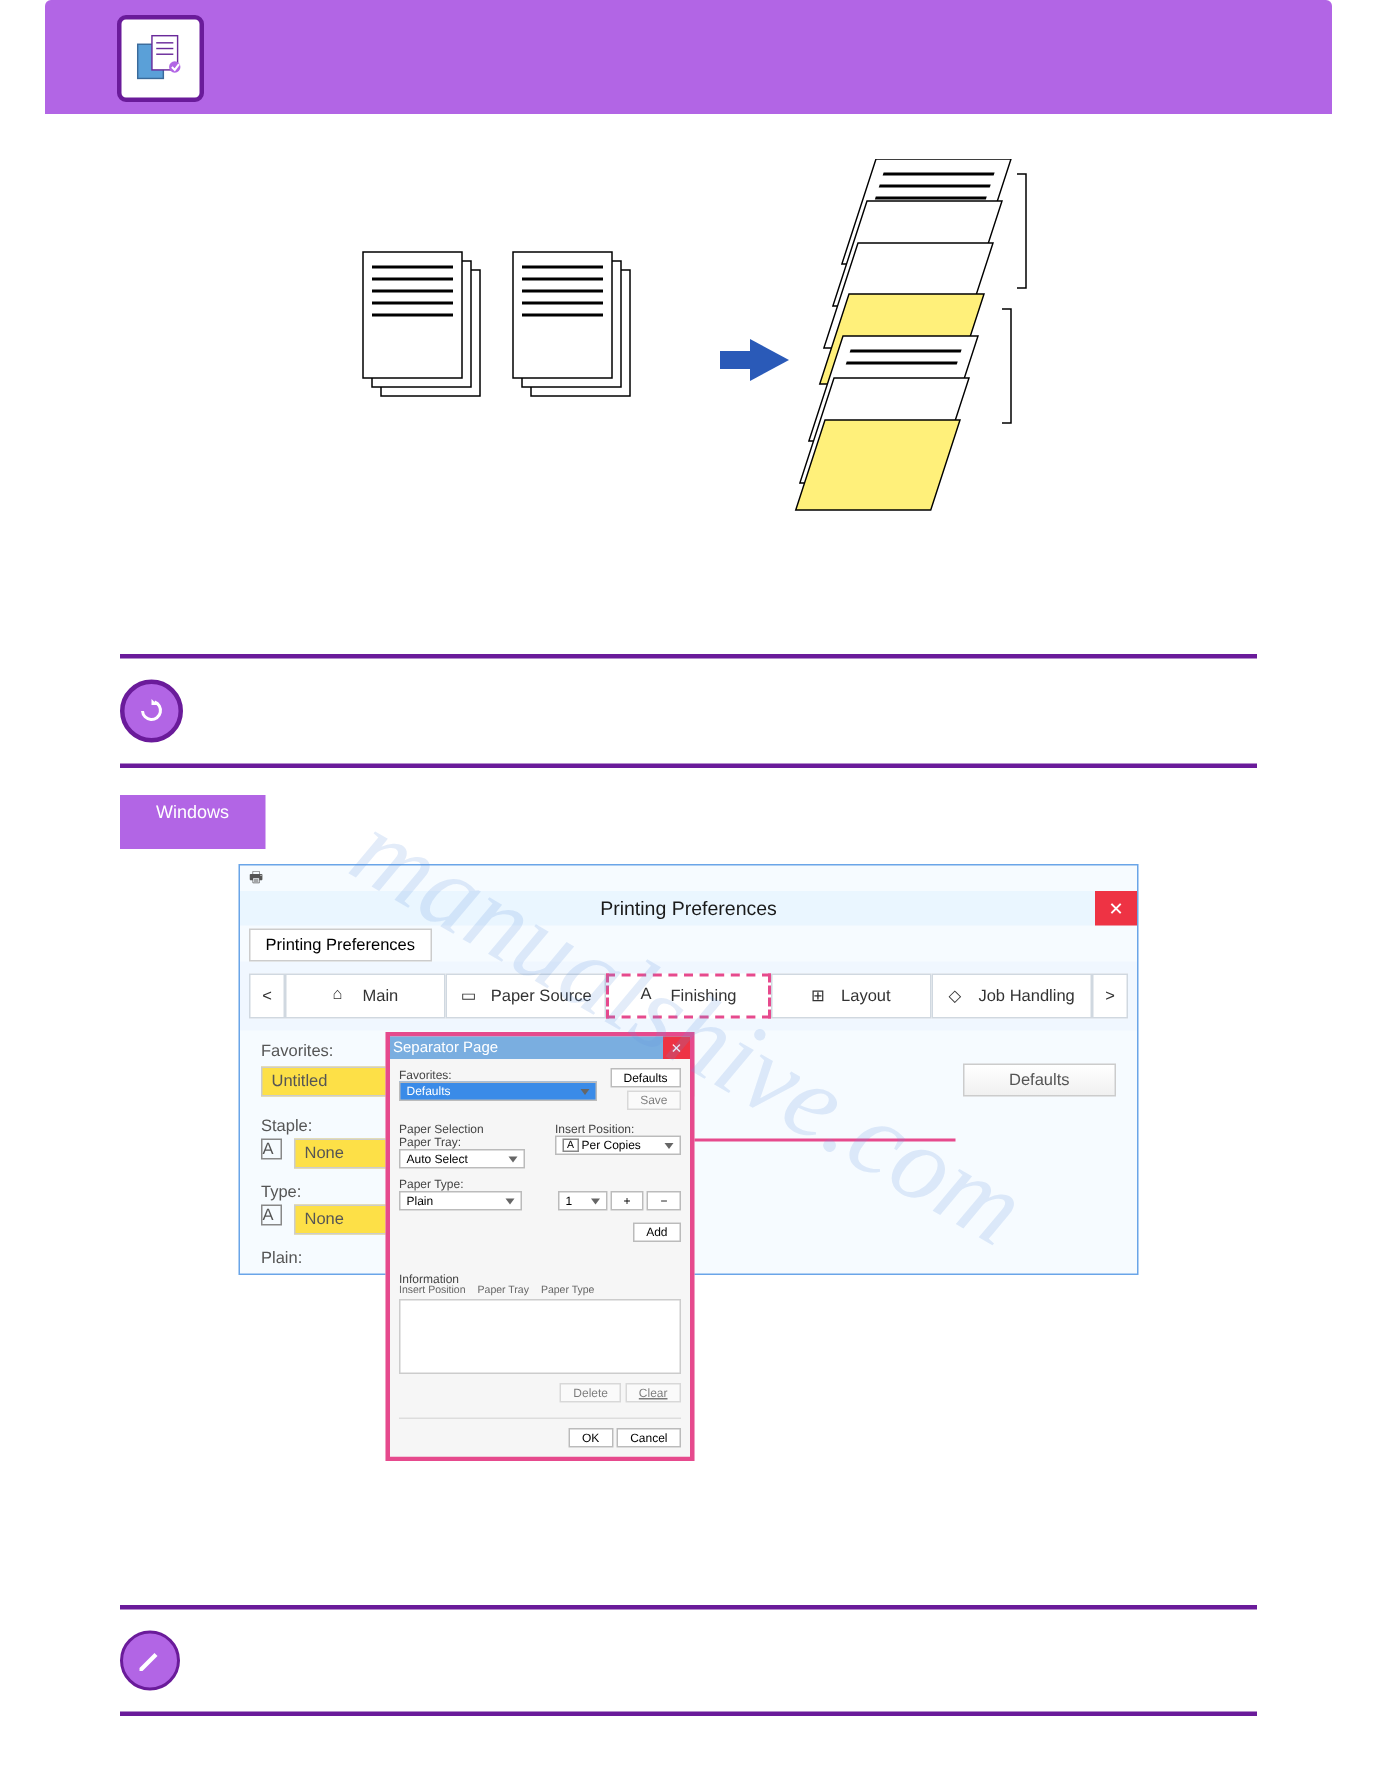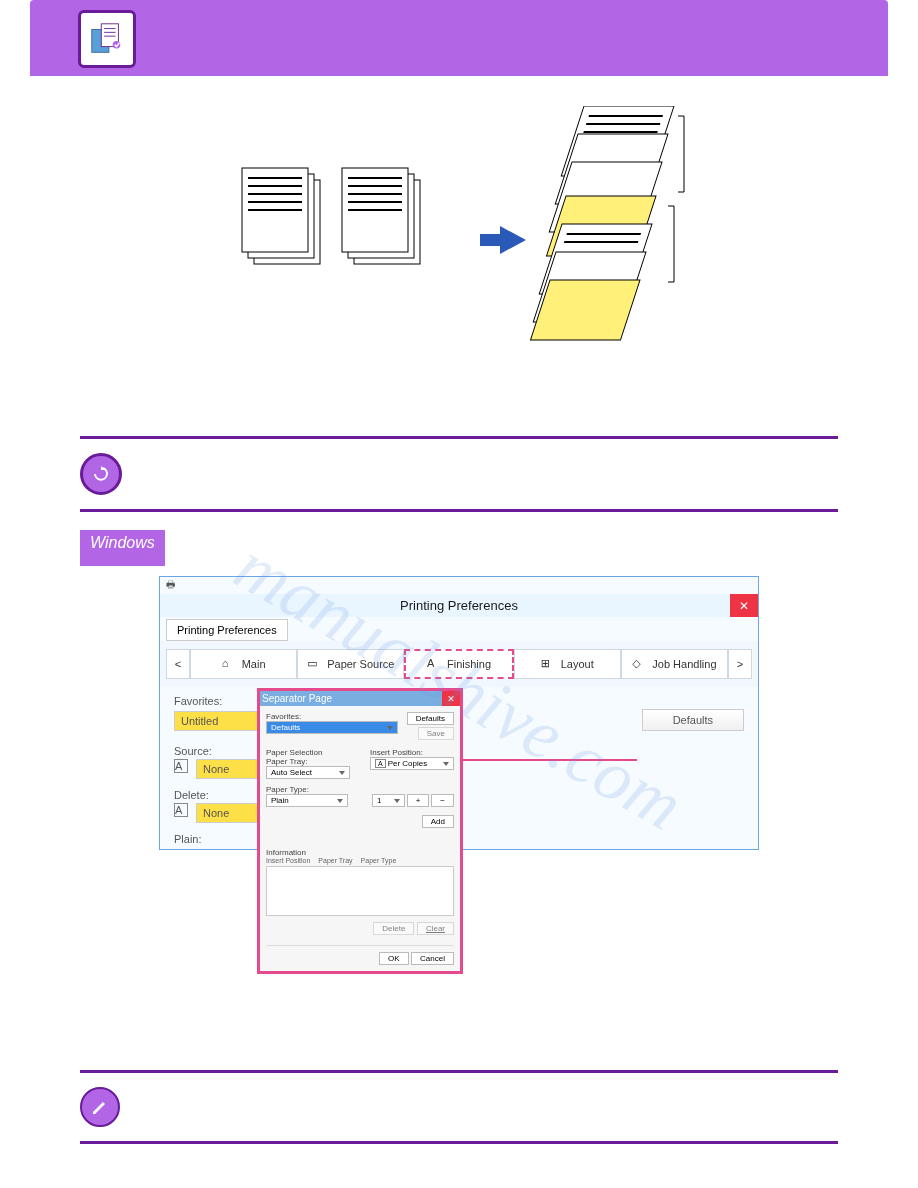--- a/index.html
+++ b/index.html
@@ -85,26 +85,25 @@
     border: 3px solid #6a1b9a;
     display: flex;
     align-items: center;
     justify-content: center;
     color: #fff;
     font-size: 20px;
   }
   .windows-label {
     background: #b265e5;
     color: #fff;
-    font-size: 16px;
-    padding: 4px 10px;
+    font-size: 12px;
+    padding: 4px 24px;
     margin: 18px 0 0 80px;
     display: inline-block;
     height: 28px;
-    font-style: italic;
   }
   .screenshot-wrap {
     position: relative;
     margin: 10px auto 0 auto;
     width: 600px;
   }
   .pref-window {
     border: 1px solid #6aa5e8;
     background: #f6fbff;
     font-size: 11px;
@@ -395,28 +394,28 @@
         <div class="body-col" style="display:flex;align-items:flex-end;justify-content:center;">
           <div class="btn">Save</div>
         </div>
         <div class="body-col" style="display:flex;align-items:flex-end;justify-content:flex-end;">
           <div class="btn">Defaults</div>
         </div>
       </div>
 
       <div class="body-row" style="padding-top:10px;">
         <div class="body-col" style="flex:0 0 130px;">
-          <div>Source:</div>
+          <div>Staple:</div>
           <div style="display:flex;gap:4px;margin-top:2px;">
             <span class="icon-small">A</span>
             <div class="dd" style="flex:1;">
                 <span>None</span>
               </div>
           </div>
-          <div style="margin-top:10px;">Delete:</div>
+          <div style="margin-top:10px;">Type:</div>
           <div style="display:flex;gap:4px;margin-top:2px;">
             <span class="icon-small">A</span>
             <div class="dd" style="flex:1;">
                 <span>None</span>
               </div>
           </div>
           <div style="margin-top:10px;">Plain:</div>
         </div>
         <div class="body-col"></div>
       </div>

